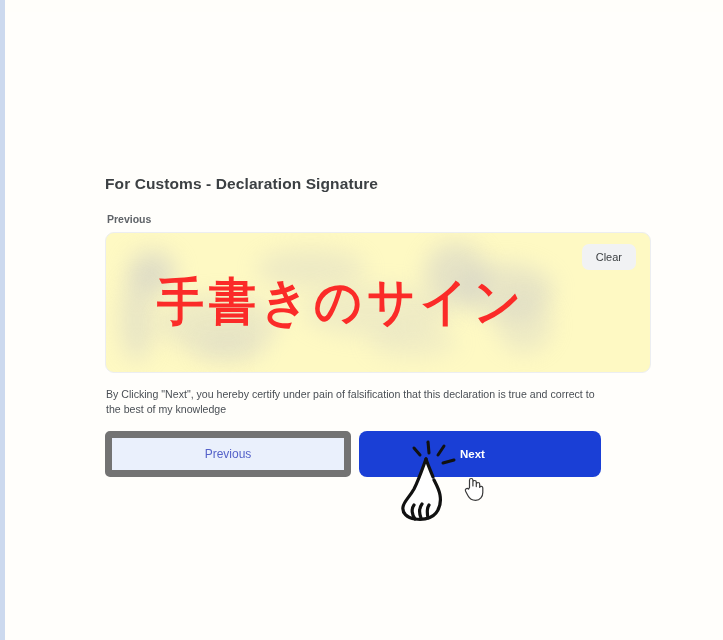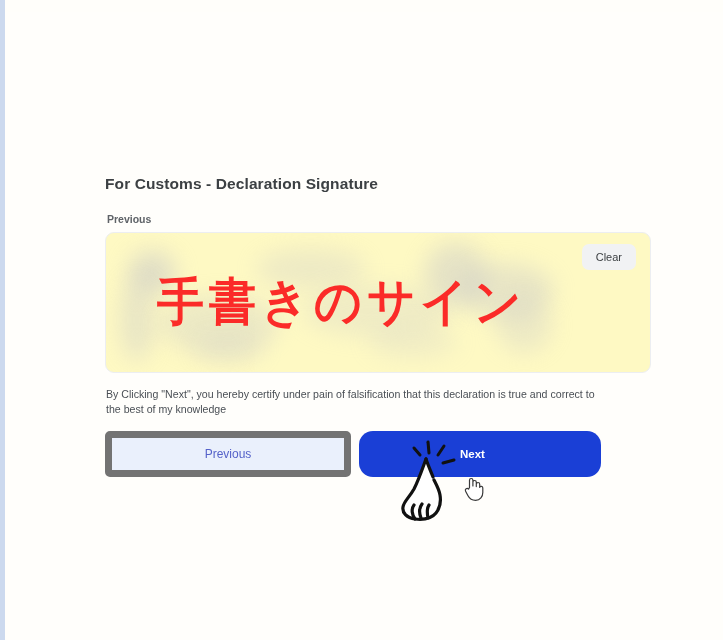--- a/index.html
+++ b/index.html
@@ -143,21 +143,21 @@
     font-family: "Liberation Sans", sans-serif;
     font-size: 12px;
     cursor: pointer;
   }
   #next-button {
     position: relative;
     width: 242px;
     height: 46px;
     background: #1a3fd6;
     border: none;
-    border-radius: 14px;
+    border-radius: 8px;
     color: #ffffff;
     font-family: "Liberation Sans", sans-serif;
     font-size: 11.5px;
     font-weight: bold;
     cursor: pointer;
     text-align: left;
     padding-left: 101px;
   }
 
   

